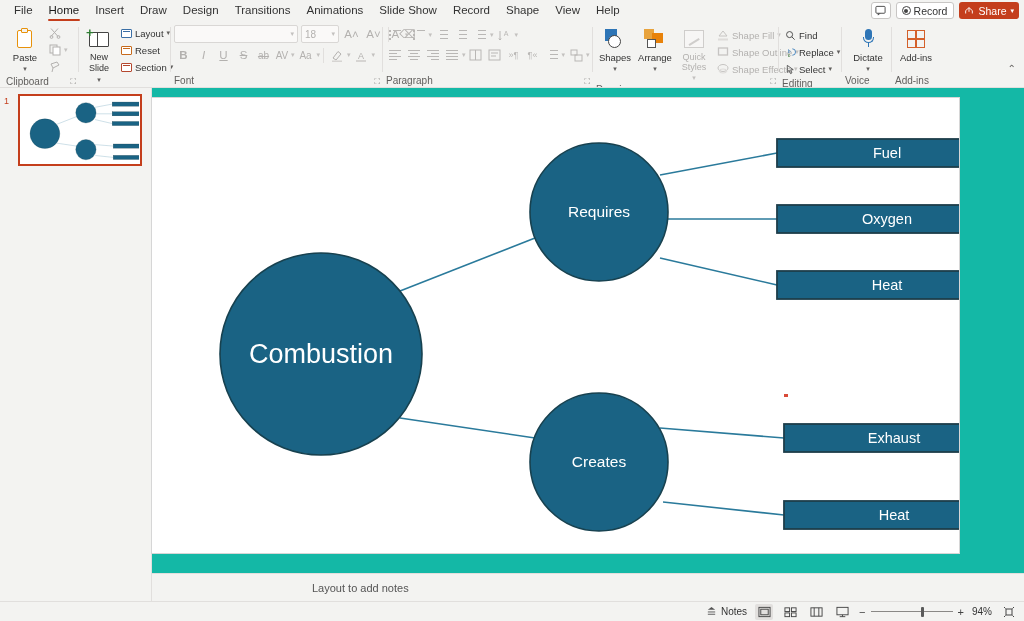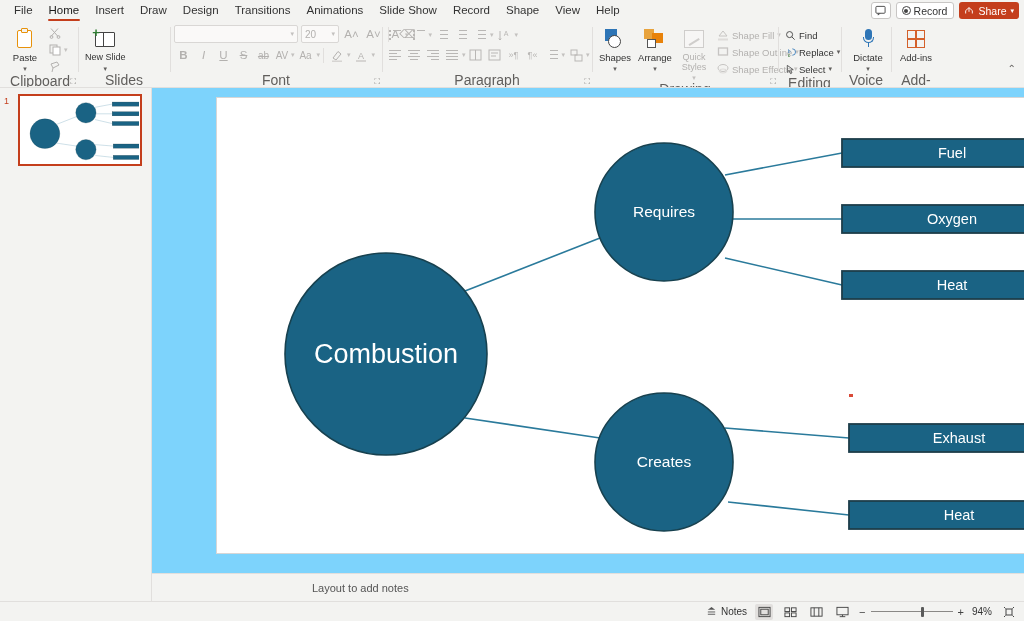--- a/index.html
+++ b/index.html
@@ -51,21 +51,21 @@
   }
   .ribbon::after {
     content: ""; position: absolute; left: 0; right: 0; bottom: 0; height: 1px; background: #e1dfdd;
   }
   .rgroup { display: flex; flex-direction: column; position: relative; padding: 2px 4px 0 4px; }
   .rgroup + .rgroup::before {
     content: ""; position: absolute; left: 0; top: 5px; bottom: 16px; width: 1px; background: #e1dfdd;
   }
   .rgroup-body { display: flex; align-items: flex-start; flex: 1; gap: 2px; }
   .rgroup-label {
-    font-size: 14px; color: #605e5c; text-align: center; height: 14px; line-height: 13px;
+    font-size: 10px; color: #605e5c; text-align: left; height: 14px; line-height: 13px;
     position: relative;
   }
   .dlg-launcher {
     position: absolute; right: 2px; bottom: 1px; font-size: 8px; color: #8a8886;
   }
 
   .big-btn {
     display: flex; flex-direction: column; align-items: center; justify-content: flex-start;
     min-width: 38px; padding: 2px 3px 0; font-size: 9.5px; color: #333; text-align: center;
     line-height: 11px;
@@ -197,22 +197,22 @@
   }
   .thumb-row { display: flex; padding-left: 4px; }
   .thumb-num { font-size: 9px; color: #c43e1c; width: 14px; padding-top: 2px; }
   .thumb {
     width: 124px; height: 72px; background: #fff; border: 2.5px solid #c43e1c; position: relative; overflow: hidden;
   }
   .thumb svg { display: block; }
 
   
   .canvas-wrap {
-    flex: 1; background: #7dd3fc; position: relative; display: flex;
-    align-items: flex-start; justify-content: flex-end; min-width: 0; padding-top: 10px;
+    flex: 1; background: #14b8a6; position: relative; display: flex;
+    align-items: flex-start; justify-content: flex-start; min-width: 0; padding-top: 10px;
   }
   .slide {
     width: 807px; height: 455px; background: #fff; position: relative;
     box-shadow: 0 0 0 1px #d6d6d6;
   }
   .slide svg { display: block; width: 100%; height: 100%; }
 
   
   .notes {
     height: 28px; flex: 0 0 28px; background: #f3f3f1; border-top: 1px solid #e1dfdd;
@@ -329,33 +329,49 @@
       <div class="rgroup-body">
         <div class="big-btn" style="min-width:34px">
           <span class="bi">
             <span class="slide-ic">
                 <span class="plus-green">+</span>
               </span>
           </span>
           <span style="font-size:9px">New Slide</span>
           <span class="caret">▾</span>
         </div>
+        <div class="small-col">
+          <div class="small-btn">
+            <span class="mini-ic"></span>
+            <span>Layout</span>
+            <span class="caret">▾</span>
+          </div>
+          <div class="small-btn">
+            <span class="mini-ic orange"></span>
+            <span>Reset</span>
+          </div>
+          <div class="small-btn">
+            <span class="mini-ic red"></span>
+            <span>Section</span>
+            <span class="caret">▾</span>
+          </div>
+        </div>
       </div>
       <div class="rgroup-label">Slides</div>
     </div>
 
     <div class="rgroup" style="width:212px">
       <div class="rgroup-body" style="flex-direction:column;gap:0">
         <div class="font-row1">
           <div class="combo fontname">
             <span title=""></span>
             <span class="caret dis">▾</span>
           </div>
           <div class="combo fontsize">
-            <span>20</span>
+            <span>18</span>
             <span class="caret dis">▾</span>
           </div>
           <span class="fbtn">A˄</span>
           <span class="fbtn">A˅</span>
           <span class="vsep"></span>
           <span class="fbtn">A⌫</span>
         </div>
         <div class="font-row2">
           <span class="fbtn b">B</span>
           <span class="fbtn i">I</span>

